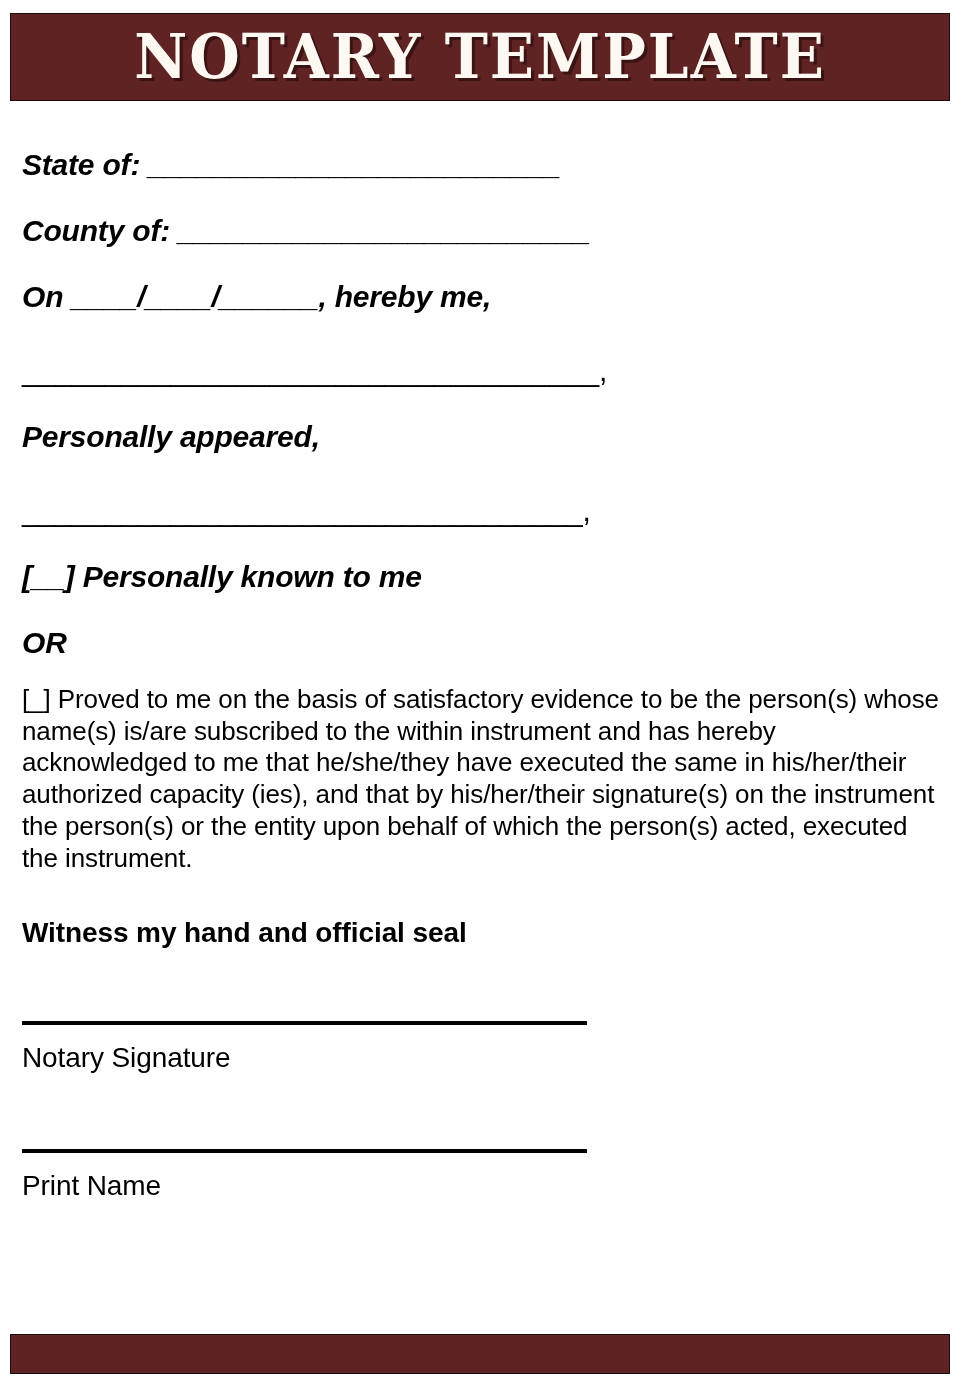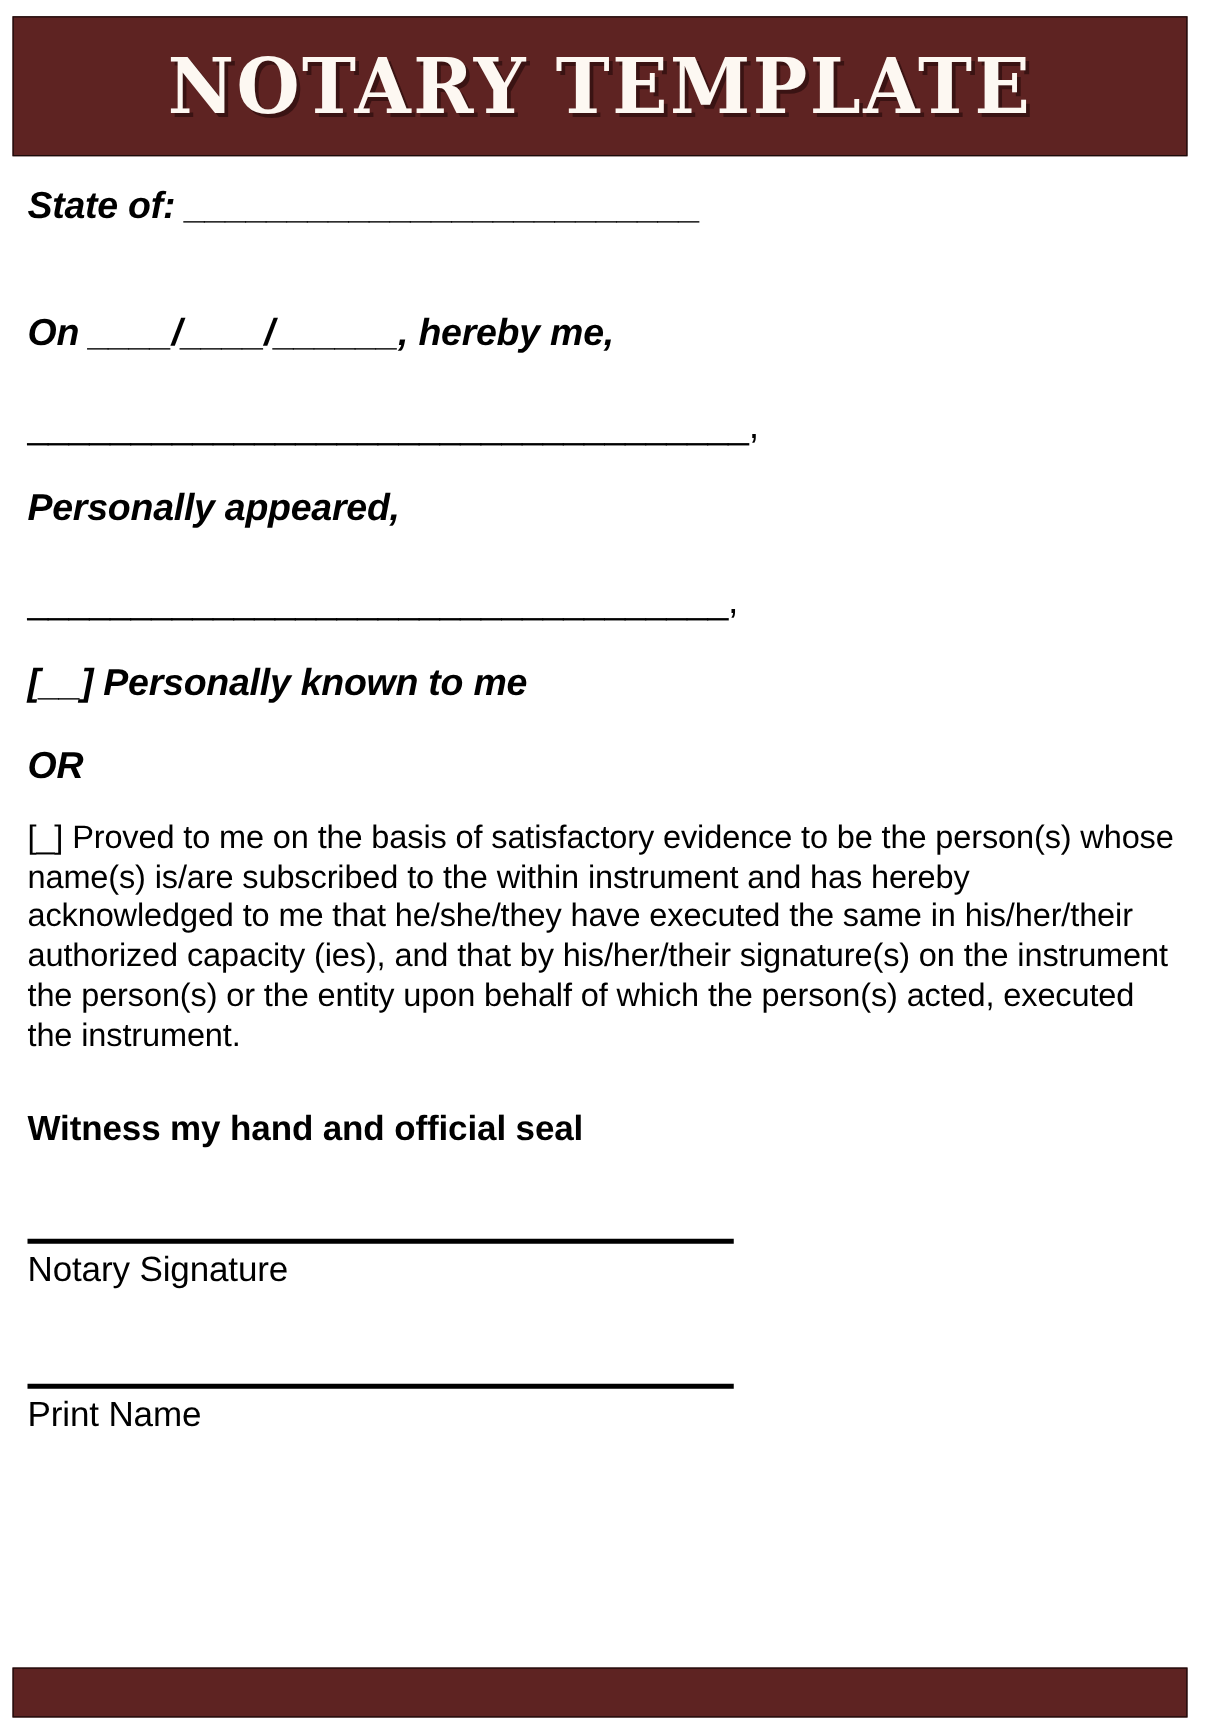--- a/index.html
+++ b/index.html
@@ -23,21 +23,21 @@
     background: #ffffff;
     box-sizing: border-box;
   }
 
   
   .header-banner {
     position: absolute;
     left: 10px;
     top: 13px;
     width: 940px;
-    height: 112px;
+    height: 88px;
     background: #5E2322;
     border: 1px solid #1b0a0a;
     box-sizing: border-box;
     display: flex;
     align-items: center;
     justify-content: center;
     overflow: hidden;
   }
   .header-title {
     font-family: "DejaVu Serif", serif;
@@ -101,21 +101,21 @@
   }
   .sig-rule {
     height: 0;
     border-top: 4px solid #000000;
     width: 565px;
   }
   .sig-label {
     font-size: 28px;
     font-weight: normal;
     line-height: 1.2;
-    padding-top: 4px;
+    padding-top: 16px;
     letter-spacing: -0.1px;
   }
 
   
   .footer-banner {
     position: absolute;
     left: 10px;
     top: 1334px;
     width: 940px;
     height: 40px;
@@ -132,20 +132,21 @@
   <div class="header-banner">
     <div class="header-title">NOTARY TEMPLATE</div>
   </div>
 
   <div class="content">
 
     <div class="line-bold">State of: _________________________</div>
 
     <div class="spacer-lg"></div>
 
+    <div class="line-bold">County of: _________________________</div>
 
     <div class="spacer-lg"></div>
 
     <div class="line-bold">On ____/____/______, hereby me,</div>
 
     <div class="spacer-xl"></div>
 
     <div class="blank-row">___________________________________,</div>
 
     <div class="spacer-lg"></div>

